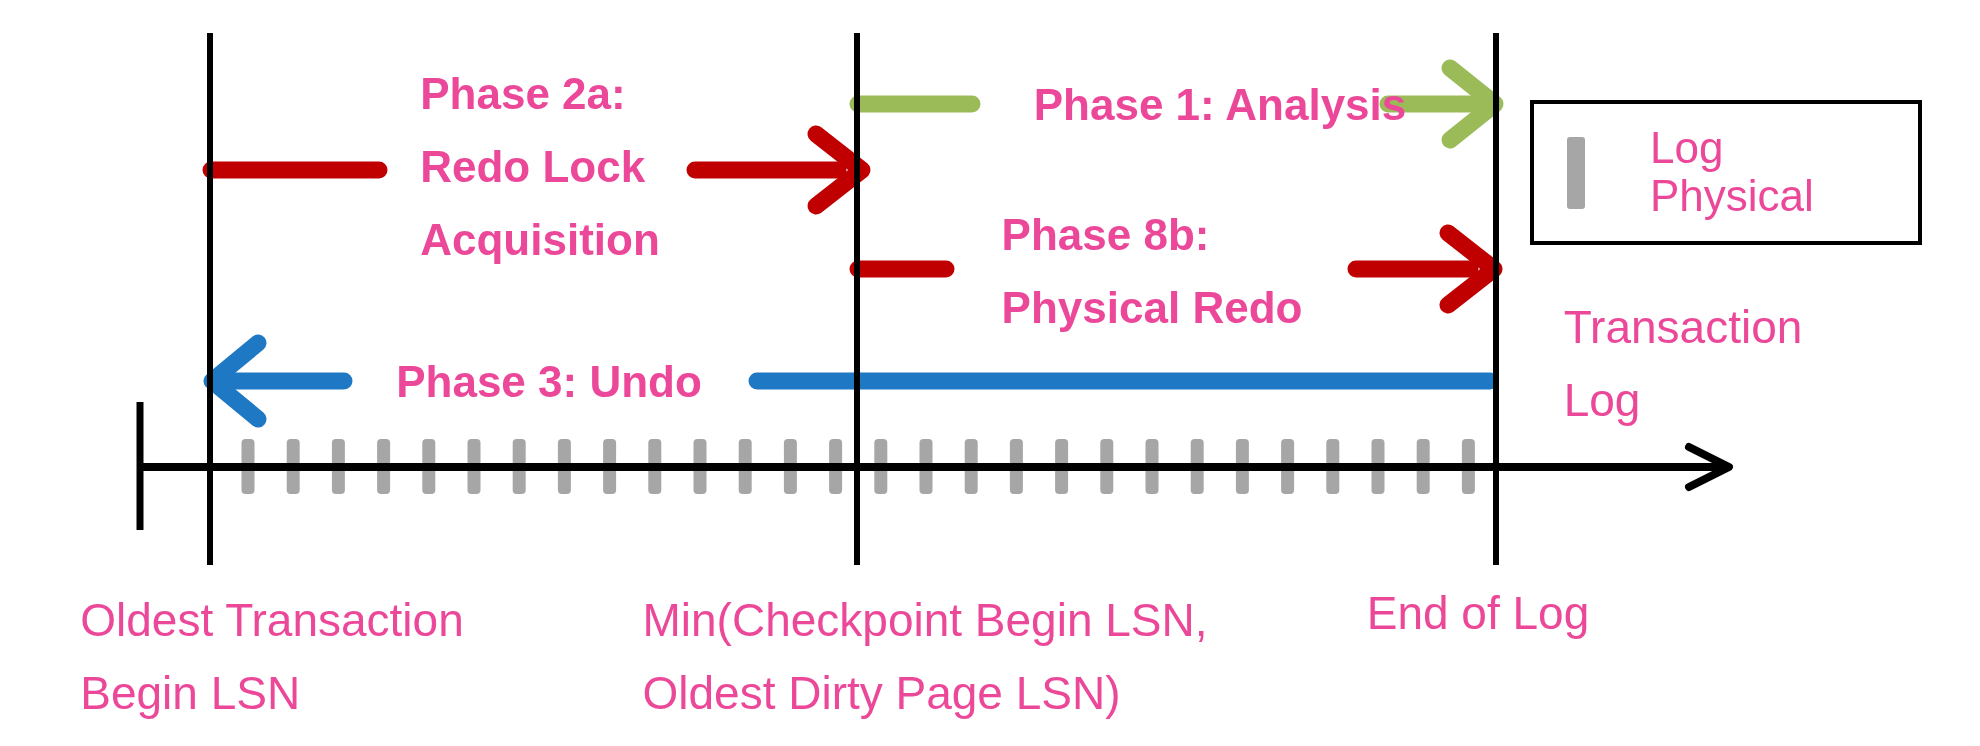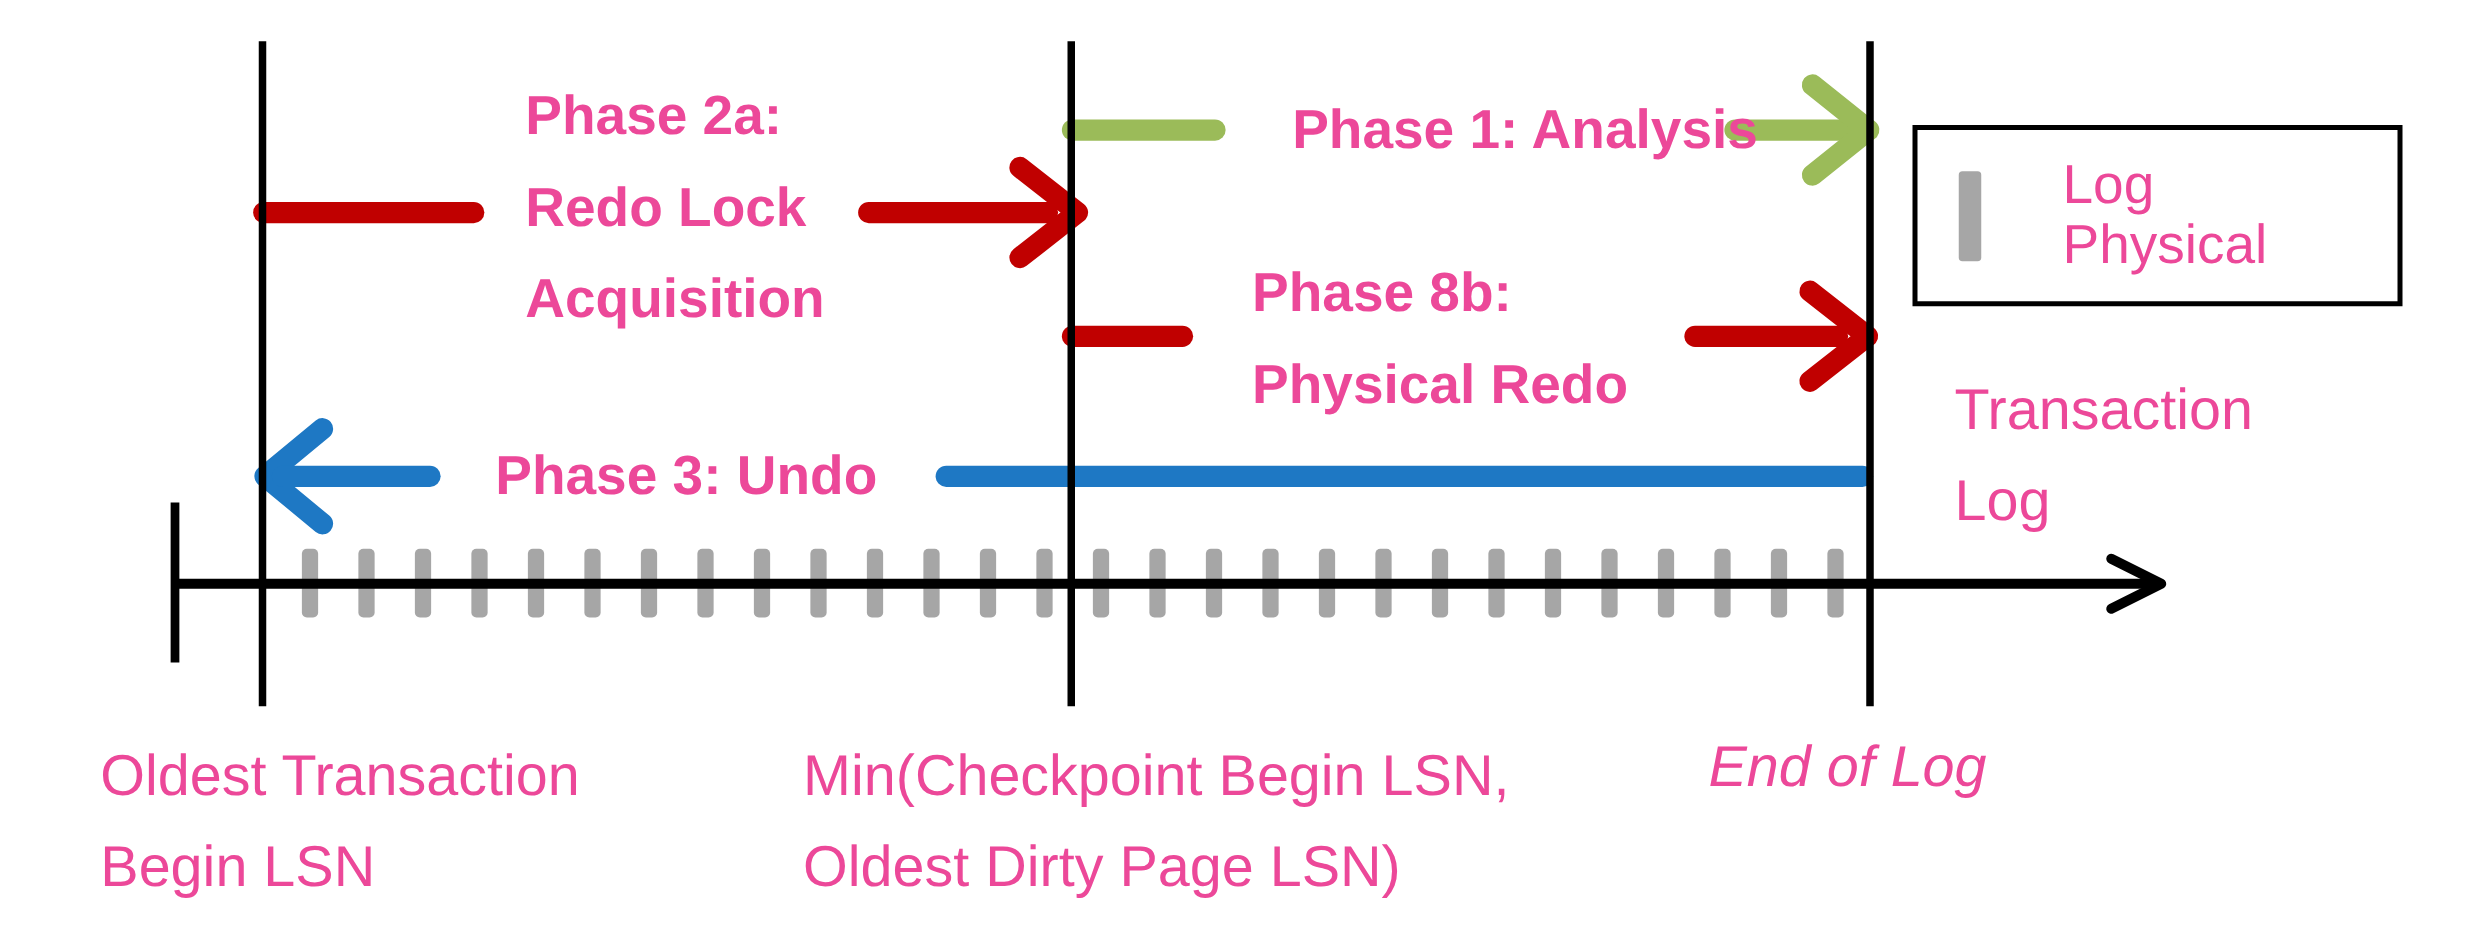--- a/index.html
+++ b/index.html
@@ -116,16 +116,16 @@
 
   <div class="label axis-label" style="left:272px;top:657px;">Oldest Transaction
 Begin LSN</div>
 
   <div class="label axis-label" style="left:1683px;top:364px;">Transaction
 Log</div>
 
   <div class="label axis-label" style="left:925px;top:657px;">Min(Checkpoint Begin LSN,
 Oldest Dirty Page LSN)</div>
 
-  <div class="label axis-label" style="left:1478px;top:613px;font-style:italic;">End of Log</div>
+  <div class="label axis-label" style="left:1478px;top:613px;">End of Log</div>
 
   <div class="label legend-label" style="left:1760px;top:172px;">Log Physical</div>
 </div>
 
 </body></html>

